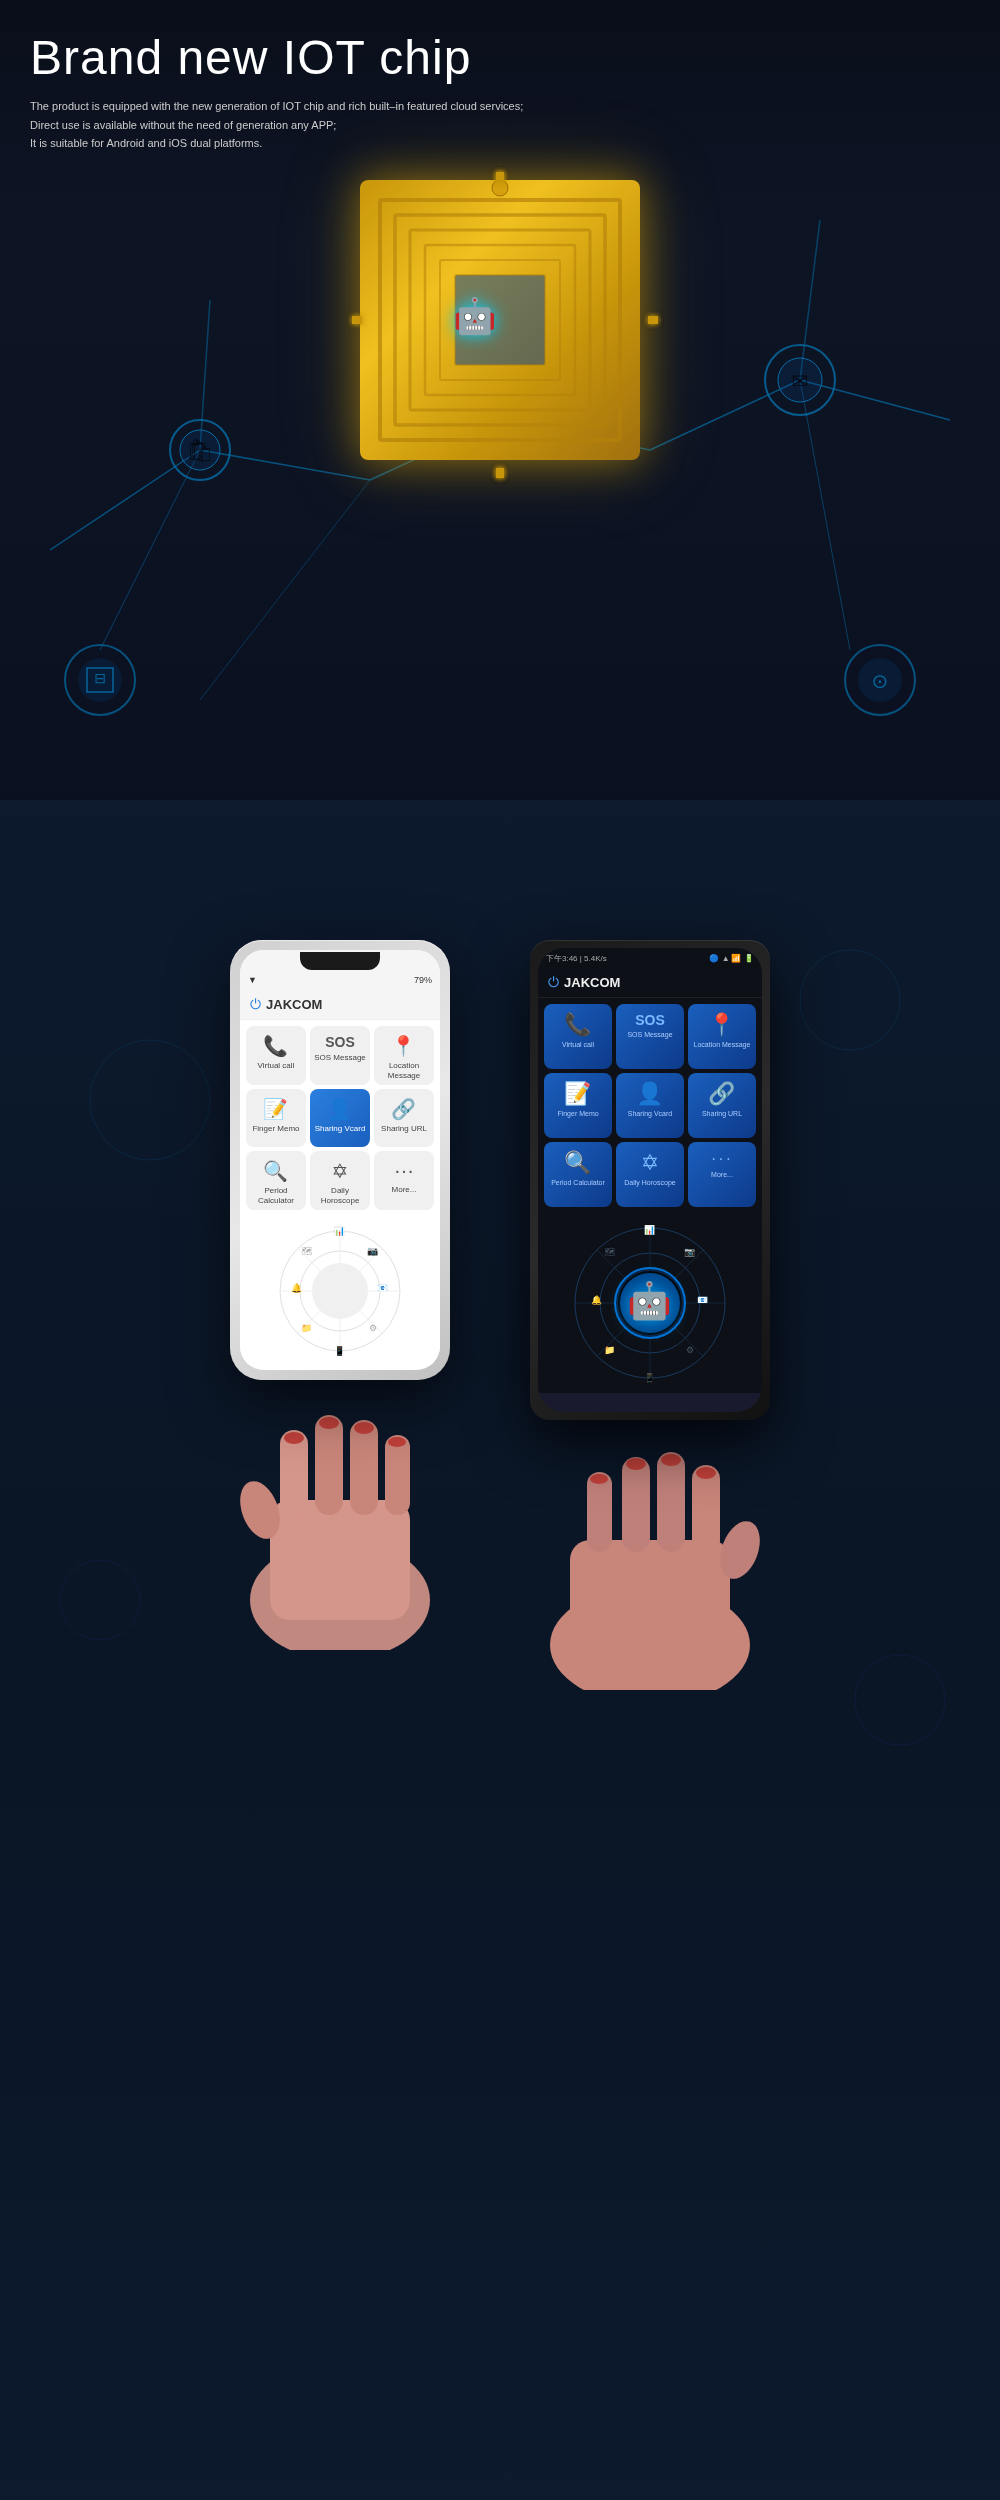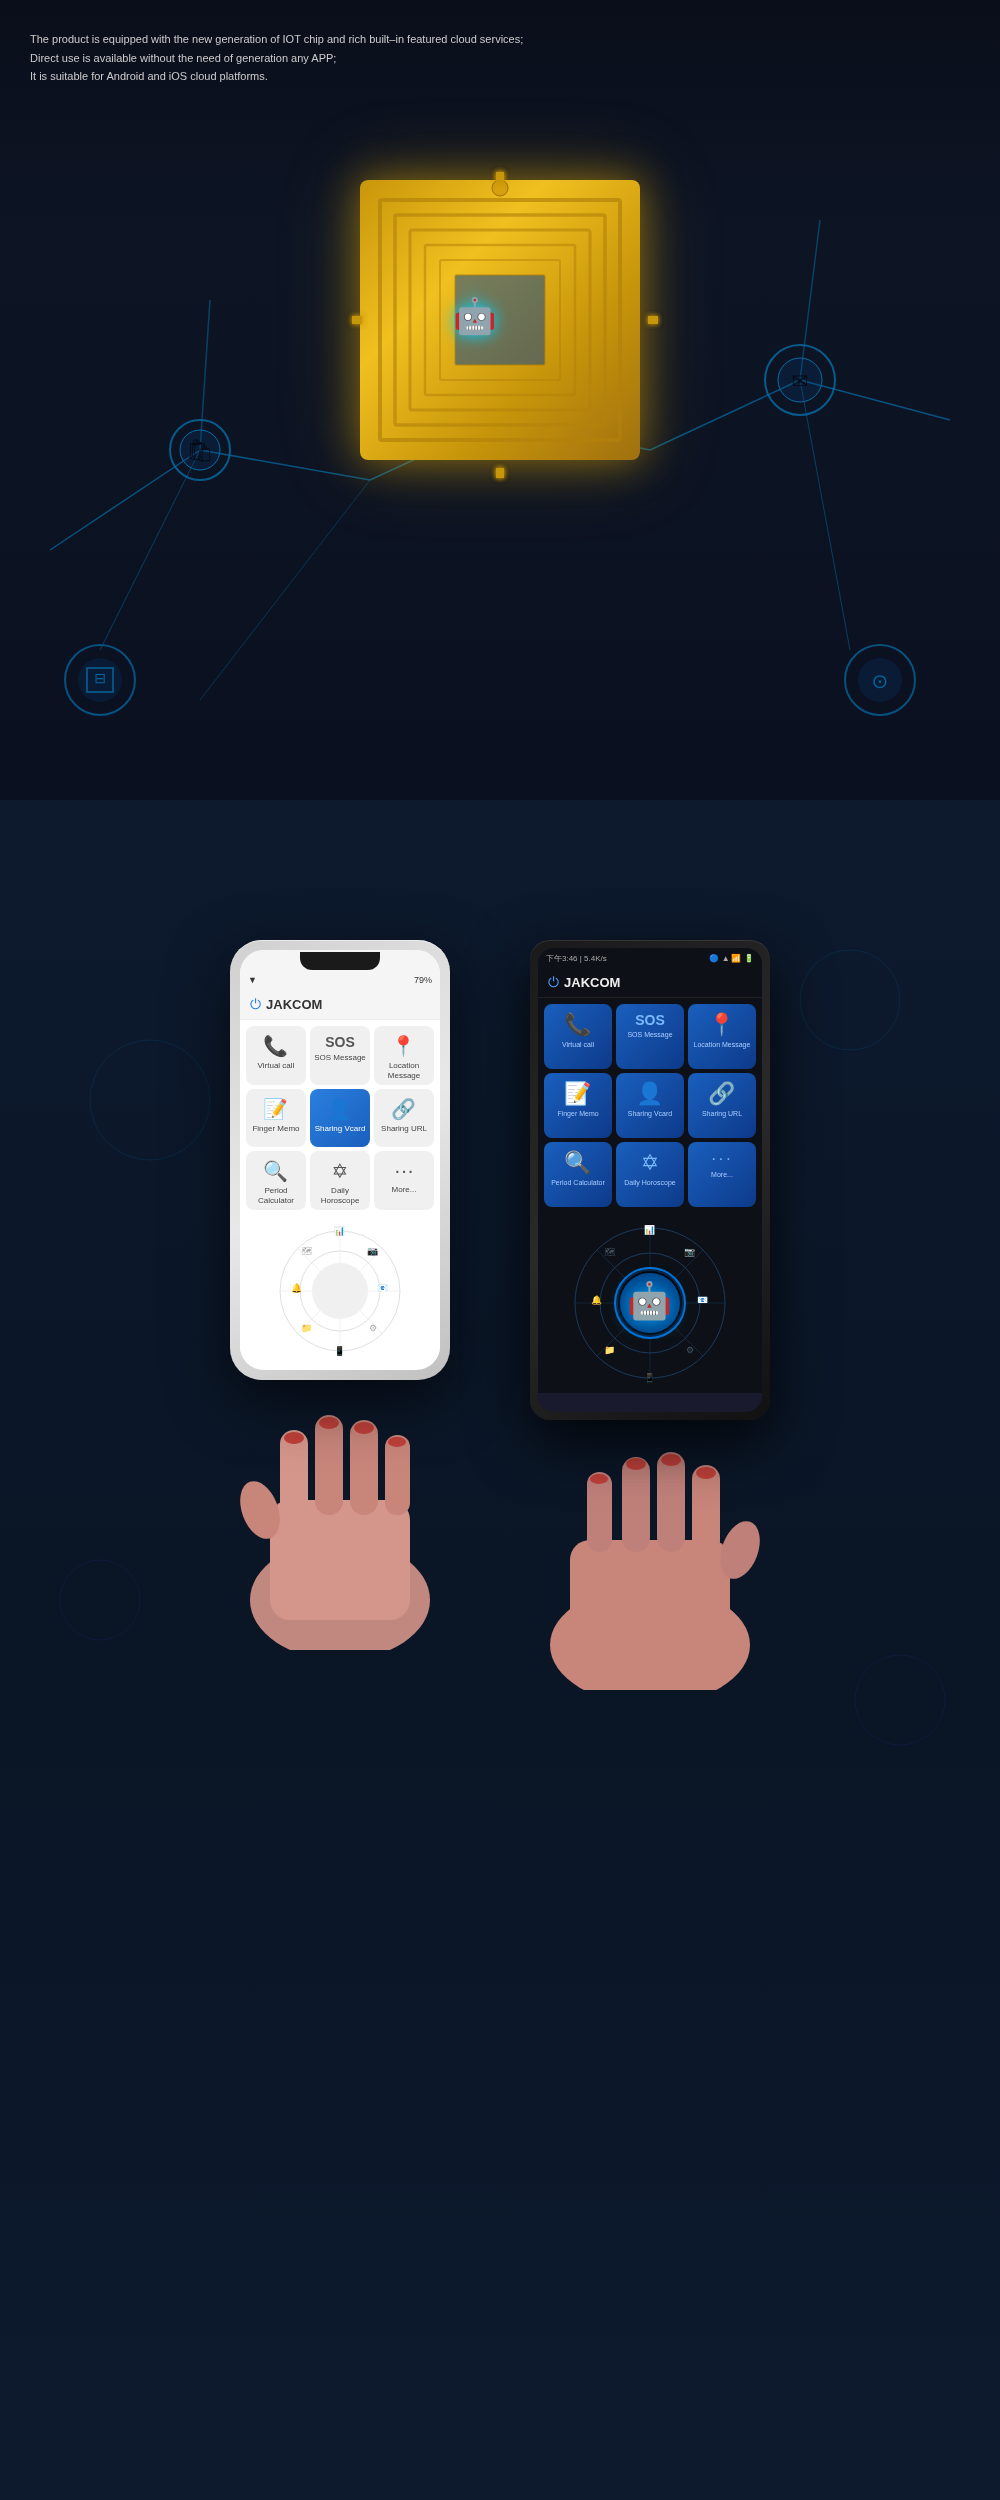--- a/index.html
+++ b/index.html
@@ -128,21 +128,21 @@
       padding: 8px;
       box-shadow: 0 20px 60px rgba(0,0,0,0.8), inset 0 1px 0 rgba(255,255,255,0.1);
       position: relative;
       z-index: 5;
     }
 
     .android-screen {
       width: 100%;
       height: 100%;
       background: #1a1a2e;
-      border-radius: 16px;
+      border-radius: 26px;
       overflow: hidden;
     }
 
     .phone-status-bar {
       height: 20px;
       background: #f5f5f5;
       display: flex;
       align-items: center;
       justify-content: space-between;
       padding: 0 8px;
@@ -346,24 +346,25 @@
       <rect x="87" y="668" width="26" height="24" fill="none" stroke="#00aaff" stroke-width="1.5" opacity="0.9"></rect>
       <text x="100" y="683" text-anchor="middle" font-size="14" fill="#00aaff" opacity="0.9">⊟</text>
 
       <circle cx="880" cy="680" r="35" fill="none" stroke="#00aaff" stroke-width="2" opacity="0.7"></circle>
       <circle cx="880" cy="680" r="22" fill="rgba(0,100,200,0.2)"></circle>
       <text x="880" y="688" text-anchor="middle" font-size="20" opacity="0.9" fill="#00aaff">⊙</text>
     </svg>
   </div>
 
   <div class="iot-text">
+    <h1 class="iot-title">Brand new IOT chip</h1>
     <p class="iot-description">
       <span>The product is equipped with the new generation of IOT chip and rich built–in featured cloud services;</span><br>
       <span>Direct use is available without the need of generation any APP;</span><br>
-      <span>It is suitable for Android and iOS cloud platforms.</span>
+      <span>It is suitable for Android and iOS dual platforms.</span>
     </p>
   </div>
 
   <div class="chip-container">
     <div class="chip-outer">
 
       <svg style="position:absolute;top:0;left:0;width:100%;height:100%">
         <rect x="20" y="20" width="240" height="240" fill="none" stroke="rgba(180,130,10,0.7)" stroke-width="4" rx="2"></rect>
         <rect x="35" y="35" width="210" height="210" fill="none" stroke="rgba(180,130,10,0.65)" stroke-width="3.5" rx="2"></rect>
         <rect x="50" y="50" width="180" height="180" fill="none" stroke="rgba(180,130,10,0.6)" stroke-width="3" rx="2"></rect>

